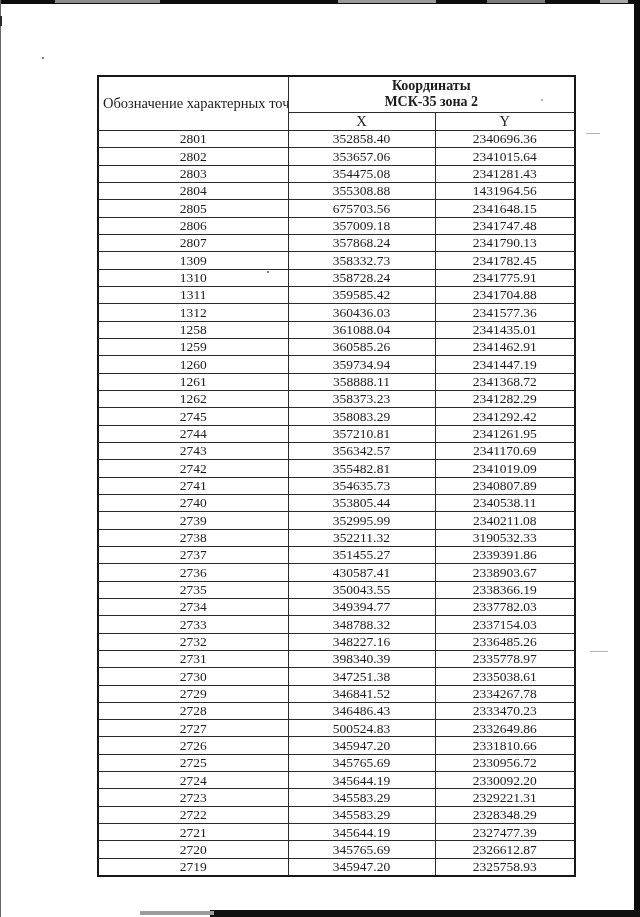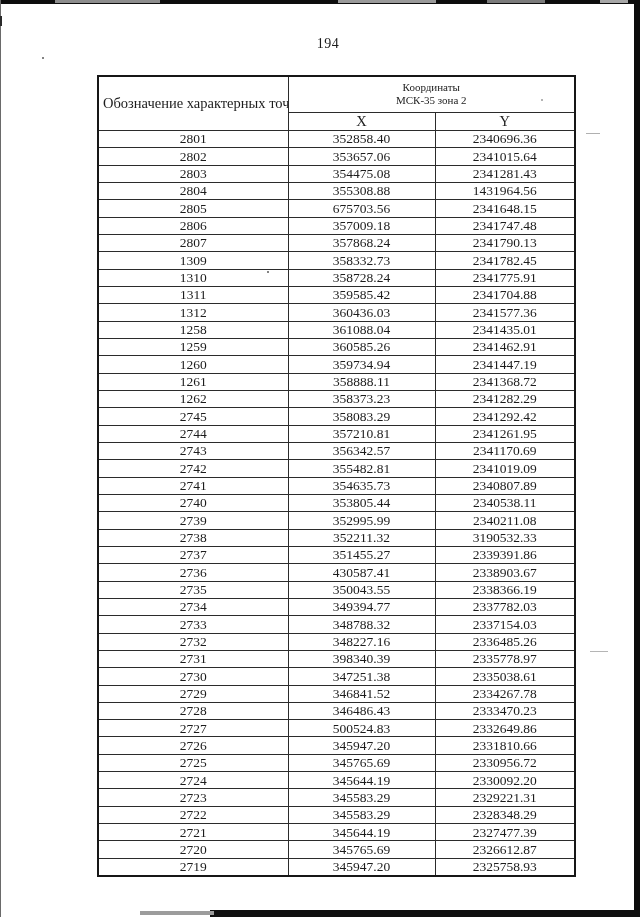--- a/index.html
+++ b/index.html
@@ -96,22 +96,22 @@
   col.c3 { width: 140px; }
 
   th.points-header {
     font-weight: normal;
     font-size: 14.5px;
     line-height: 1.2;
     white-space: normal;
     height: 53px;
   }
   th.coords-header {
-    font-weight: normal;
-    font-size: 11px;
+    font-weight: bold;
+    font-size: 14px;
     line-height: 1.18;
     height: 34px;
   }
   tr.axis-row th {
     font-weight: normal;
     font-size: 14.5px;
     height: 17px;
   }
   tbody td {
     font-size: 13.5px;
@@ -134,21 +134,20 @@
   <div class="scan-left"></div>
   <div class="scan-left-tick"></div>
   <div class="scan-bottom"></div>
   <div class="scan-bottom-gray"></div>
   <div class="speck s1"></div>
   <div class="speck s2"></div>
   <div class="speck s3"></div>
   <div class="speck s4"></div>
   <div class="speck s5"></div>
 
-  <div class="page-number">194</div>
 
   <table class="coords">
     <colgroup>
       <col class="c1">
         <col class="c2">
         <col class="c3">
     </colgroup>
     <thead>
       <tr>
         <th class="points-header" rowspan="2">Обозначение характерных точек границ</th>

